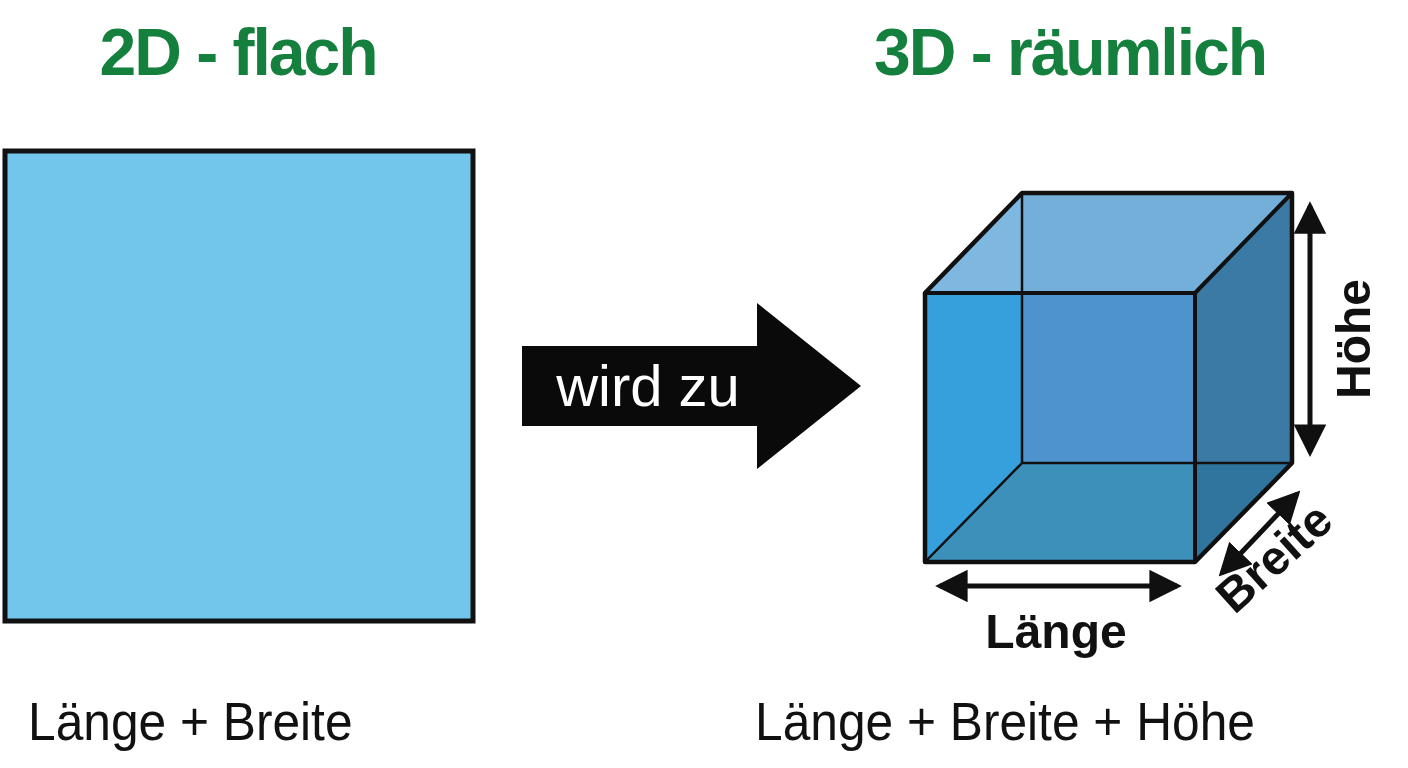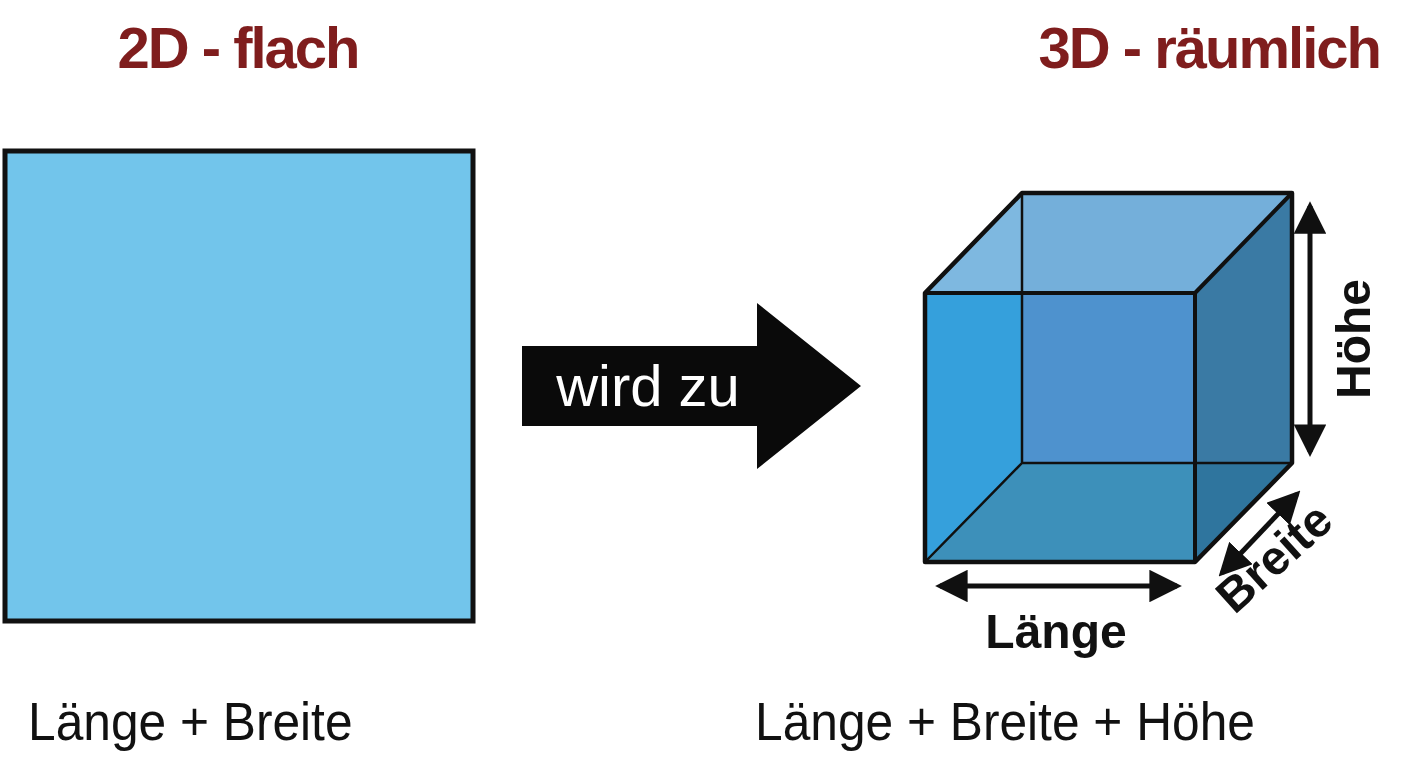--- a/index.html
+++ b/index.html
@@ -7,29 +7,29 @@
     position:relative;
     width:1408px;height:768px;
     background:#ffffff;
     overflow:hidden;
     font-family:"Liberation Sans", sans-serif;
     color:#111111;
   }
   .title{
     position:absolute;
     top:14px;
-    font-size:58px;
+    font-size:66px;
     font-weight:bold;
     letter-spacing:-2px;
     text-align:center;
-    color:#7f1d1d;
+    color:#15803d;
     white-space:nowrap;
   }
   .title-left{left:0px;width:476px;}
-  .title-right{left:760px;width:620px;text-align:right;}
+  .title-right{left:760px;width:620px;}
   .caption{
     position:absolute;
     top:690px;
     font-size:54px;
     font-weight:400;
     color:#111111;
     white-space:nowrap;
     transform:scaleX(0.92);
     transform-origin:left top;
   }

